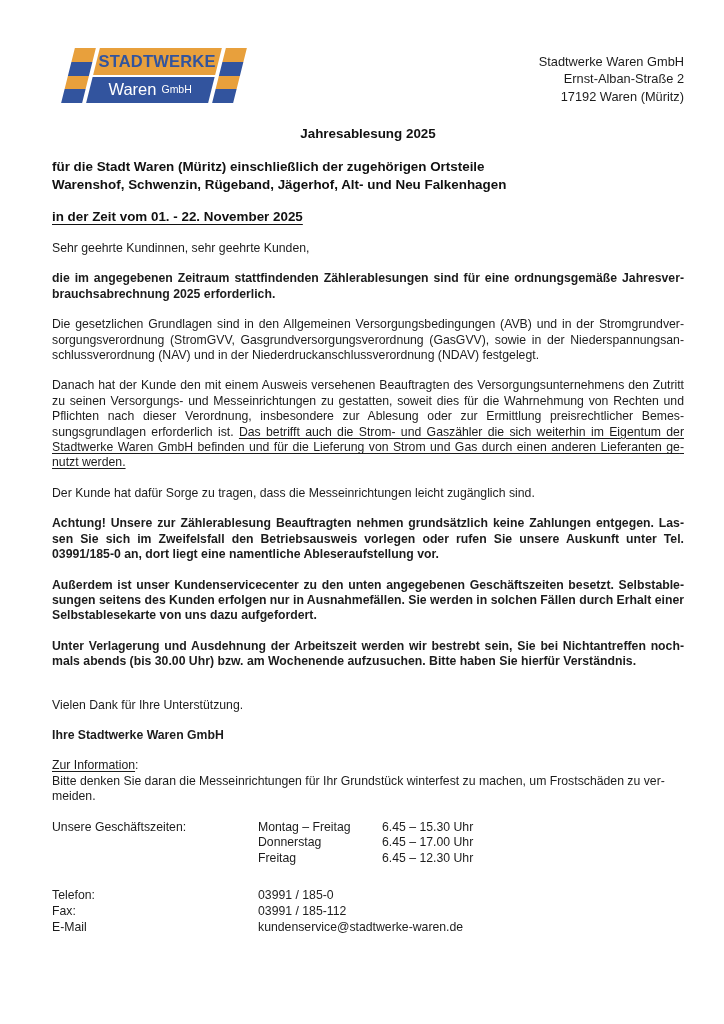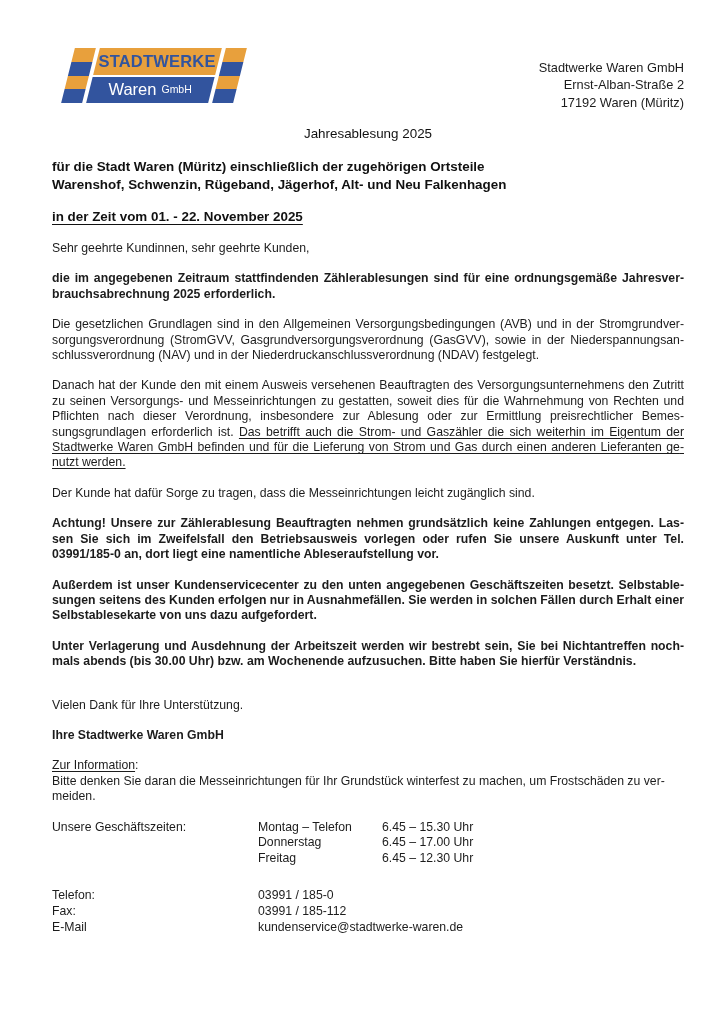--- a/index.html
+++ b/index.html
@@ -28,24 +28,24 @@
   .stripe-col { width: 21px; display:flex; flex-direction:column; flex:none; }
   .stripe-col .s { flex:1; }
   .logo-main { flex:1; display:flex; flex-direction:column; }
   .logo-band-top { flex:1; display:flex; align-items:center; justify-content:center; margin-bottom:2px; }
   .logo-band-bottom { flex:1; display:flex; align-items:center; justify-content:center; gap:5px; }
   .unskew { transform: skewX(14deg); white-space:nowrap; }
   .logo-title { font-weight:bold; font-size:16.5px; letter-spacing:.2px; }
   .logo-waren { color:#fff; font-size:16.5px; }
   .logo-gmbh { color:#fff; font-size:10.5px; }
 
-  .addr { text-align:right; font-size:12.8px; line-height:17.4px; color:#1c1c1c; margin-top:14px; }
+  .addr { text-align:right; font-size:12.8px; line-height:17.4px; color:#1c1c1c; margin-top:8px; }
 
   
-  .doc-title { text-align:center; font-weight:normal; font-size:13.4px; margin:17px 0 0; color:#111; }
+  .doc-title { text-align:center; font-weight:bold; font-size:13.4px; margin:17px 0 0; color:#111; }
   .doc-subtitle { text-align:left; font-weight:bold; font-size:13.4px; line-height:17.6px; margin:17px 0 0; color:#111; }
   .doc-period { font-weight:bold; font-size:13.4px; margin:15px 0 0; color:#111;
                 text-decoration: underline; text-underline-offset: 2.5px; }
 
   
   .body p { margin:0 0 15px; text-align: justify; }
   .salutation { margin-top:17px !important; text-align:right; }
   .b { font-weight: bold; }
   .u { text-decoration: underline; text-underline-offset: 2px; }
   .thanks { margin-top:28px !important; text-align:left !important; }
@@ -121,21 +121,21 @@
 
     <p class="b single">Ihre Stadtwerke Waren GmbH</p>
 
     <p class="single">
       <span class="u">Zur Information</span><span>:</span><br>
       <span>Bitte denken Sie daran die Messeinrichtungen für Ihr Grundstück winterfest zu machen, um Frostschäden zu ver­meiden.</span>
     </p>
 
     <div class="hours">
       <div class="cell">Unsere Geschäftszeiten:</div>
-      <div class="cell">Montag – Telefon</div>
+      <div class="cell">Montag – Freitag</div>
       <div class="cell">6.45 – 15.30 Uhr</div>
       <div class="cell"></div>
       <div class="cell">Donnerstag</div>
       <div class="cell">6.45 – 17.00 Uhr</div>
       <div class="cell"></div>
       <div class="cell">Freitag</div>
       <div class="cell">6.45 – 12.30 Uhr</div>
     </div>
 
     <div class="contact">

